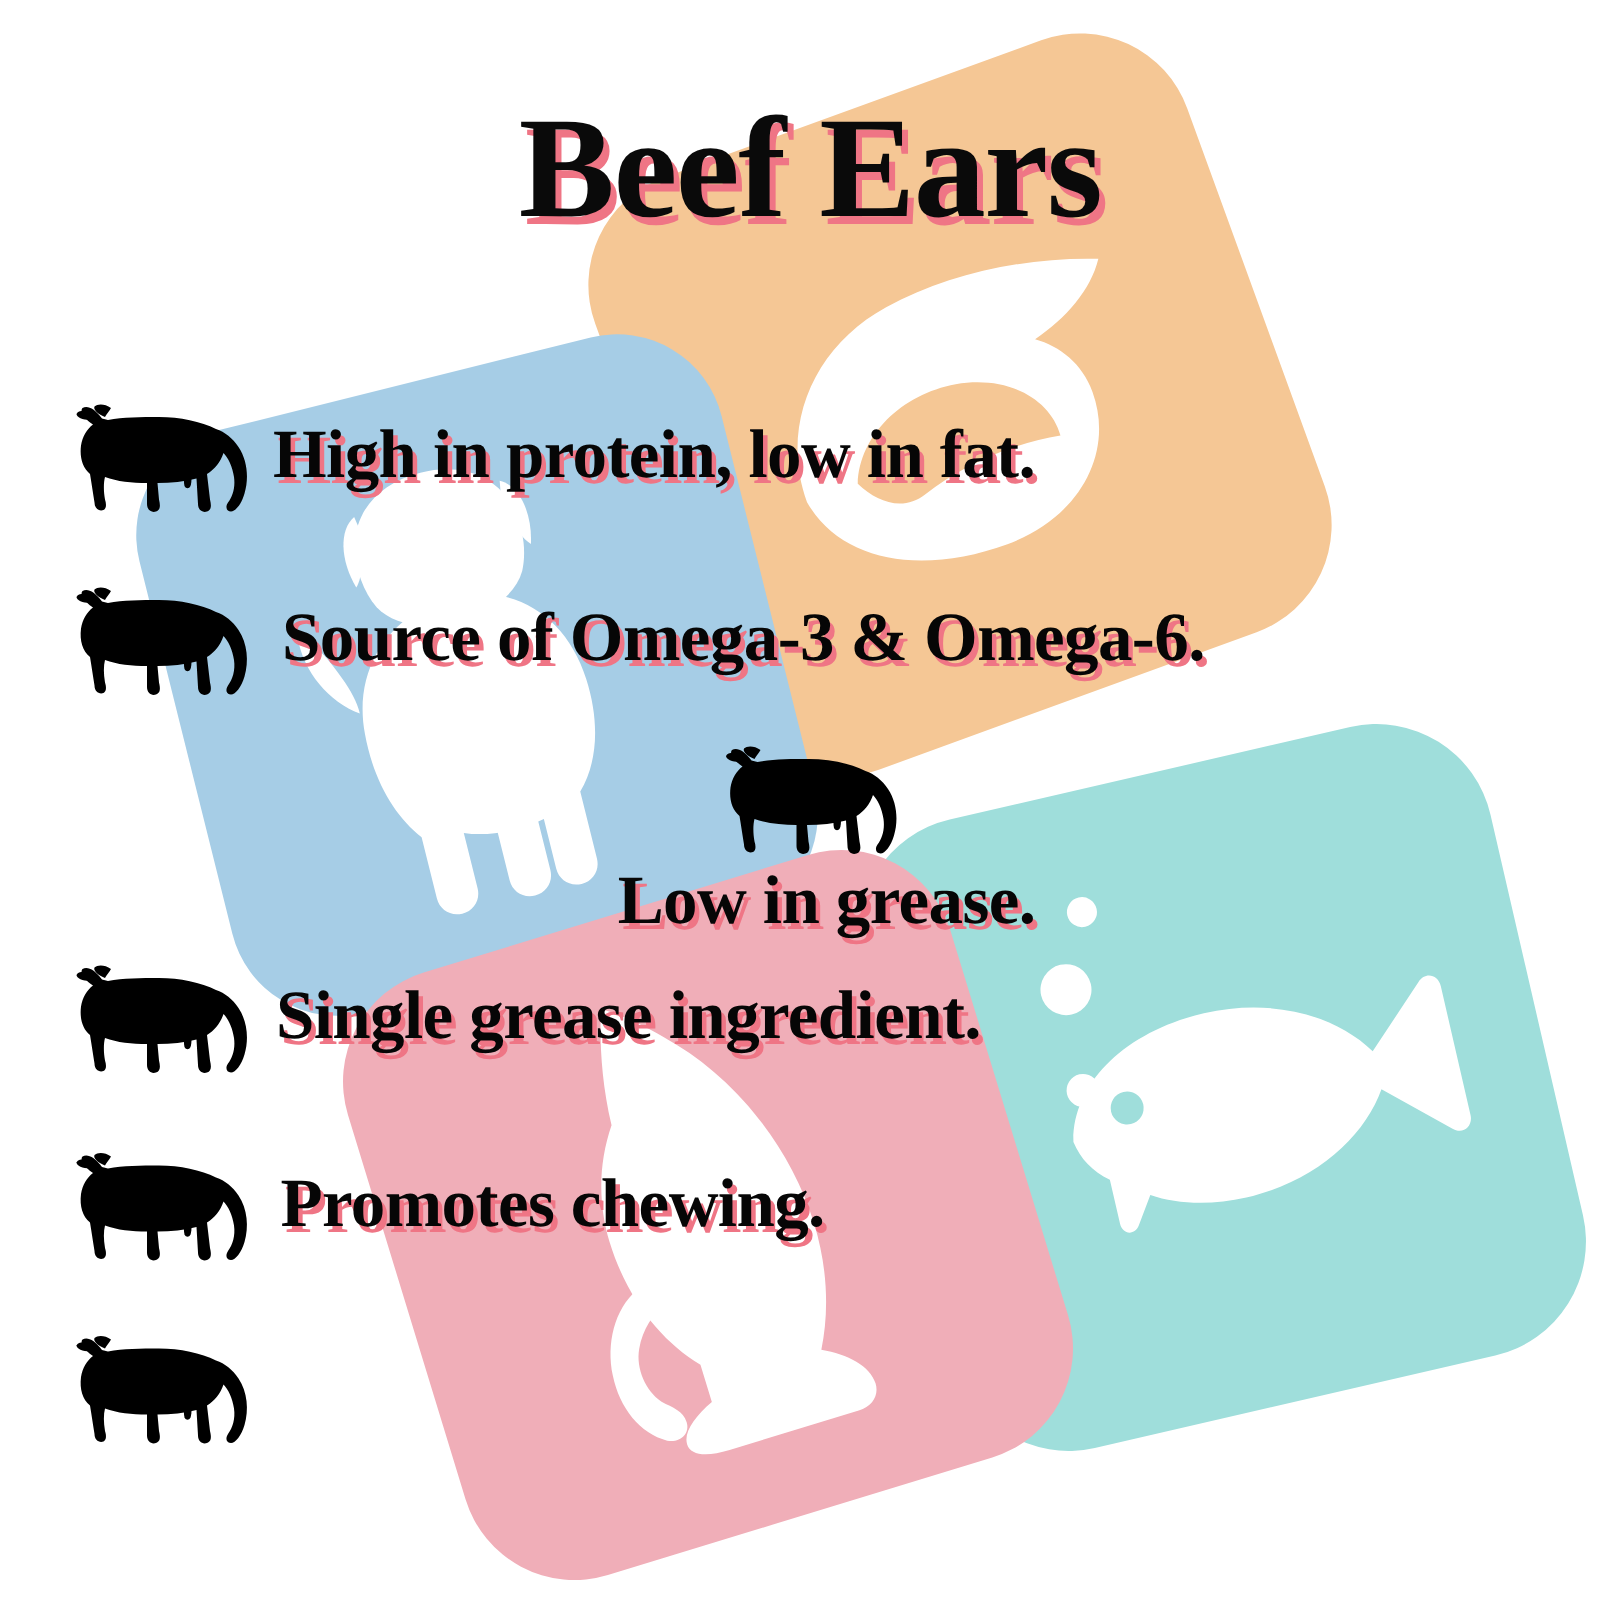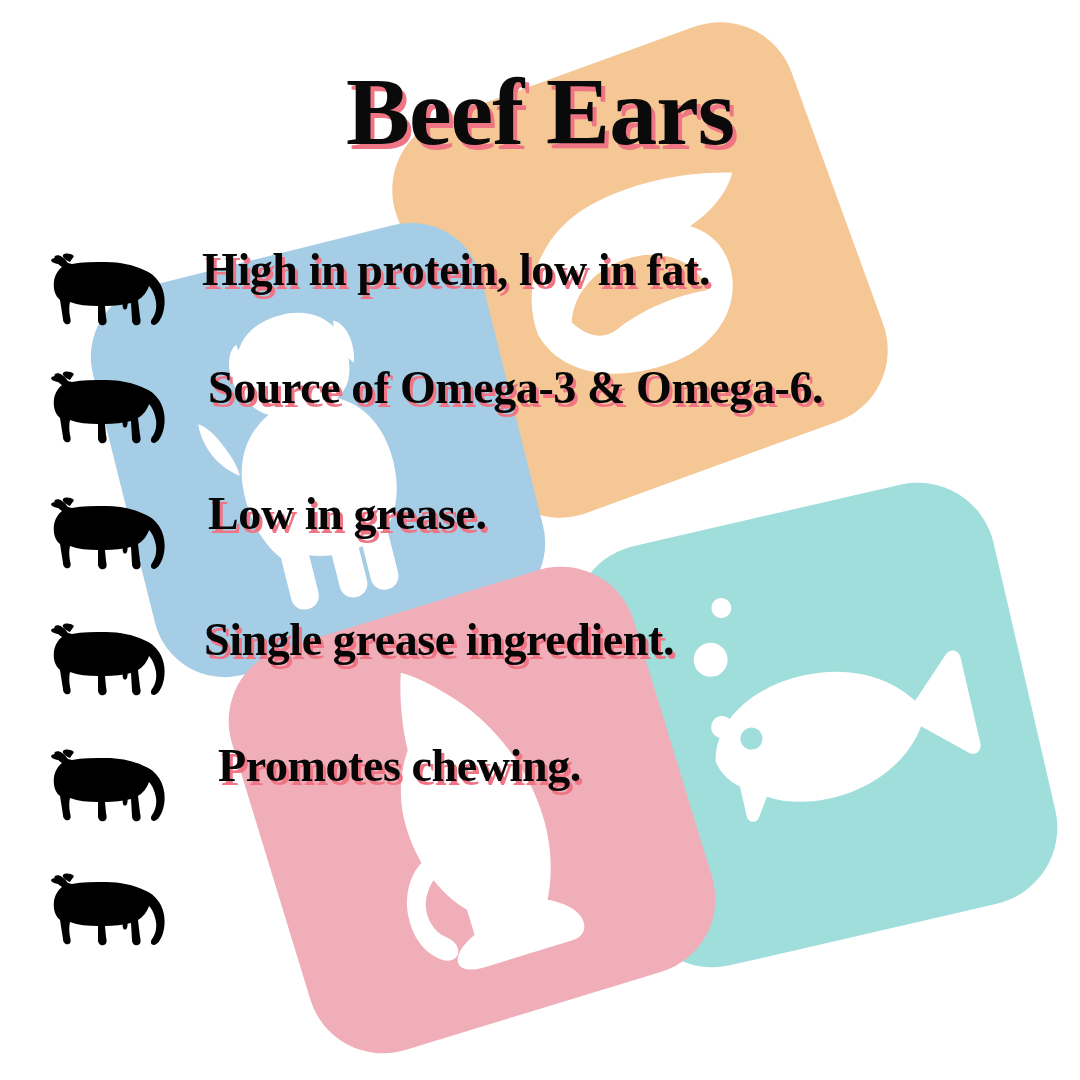--- a/index.html
+++ b/index.html
@@ -84,52 +84,51 @@
     position: absolute;
     left: 48px;
     top: 243px;
     width: 1000px;
     display: flex;
     flex-direction: column;
     gap: 0px;
   }
   .benefit-row {
     display: flex;
-    align-items: flex-start;
+    align-items: center;
     height: 124px;
-    gap: 20px;
   }
   .cow-icon {
     flex: 0 0 auto;
     width: 126px;
     height: 86px;
     margin-right: 8px;
   }
   .cow-icon svg { display: block; width: 100%; height: 100%; }
   .benefit-text {
     font-size: 46px;
     font-weight: 800;
     color: #060606;
     text-shadow: 3px 4px 0 #ef7585;
     letter-spacing: -0.4px;
     white-space: nowrap;
   }
 
   
   .benefit-row:nth-child(1) { height: 118px; }
   .benefit-row:nth-child(2) { height: 126px; }
-  .benefit-row:nth-child(3) { height: 126px; }
+  .benefit-row:nth-child(3) { height: 126px; flex-direction: column; }
   .benefit-row:nth-child(4) { height: 126px; }
   .benefit-row:nth-child(5) { height: 124px; }
   .benefit-row:nth-child(6) { height: 120px; }
 
   .benefit-row:nth-child(2) .benefit-text { margin-left: 6px; }
   .benefit-row:nth-child(3) .benefit-text { margin-left: 6px; }
   .benefit-row:nth-child(4) .benefit-text { margin-left: 2px; }
-  .benefit-row:nth-child(5) .benefit-text { margin-left: 16px; }
+  .benefit-row:nth-child(5) .benefit-text { margin-left: 5px; }
 </style>
 </head>
 <body>
 
 <div id="poster">
 
   <div id="cards-layer">
 
     <div class="deco-card" id="card-chicken">
       <svg viewBox="0 0 420 420">

